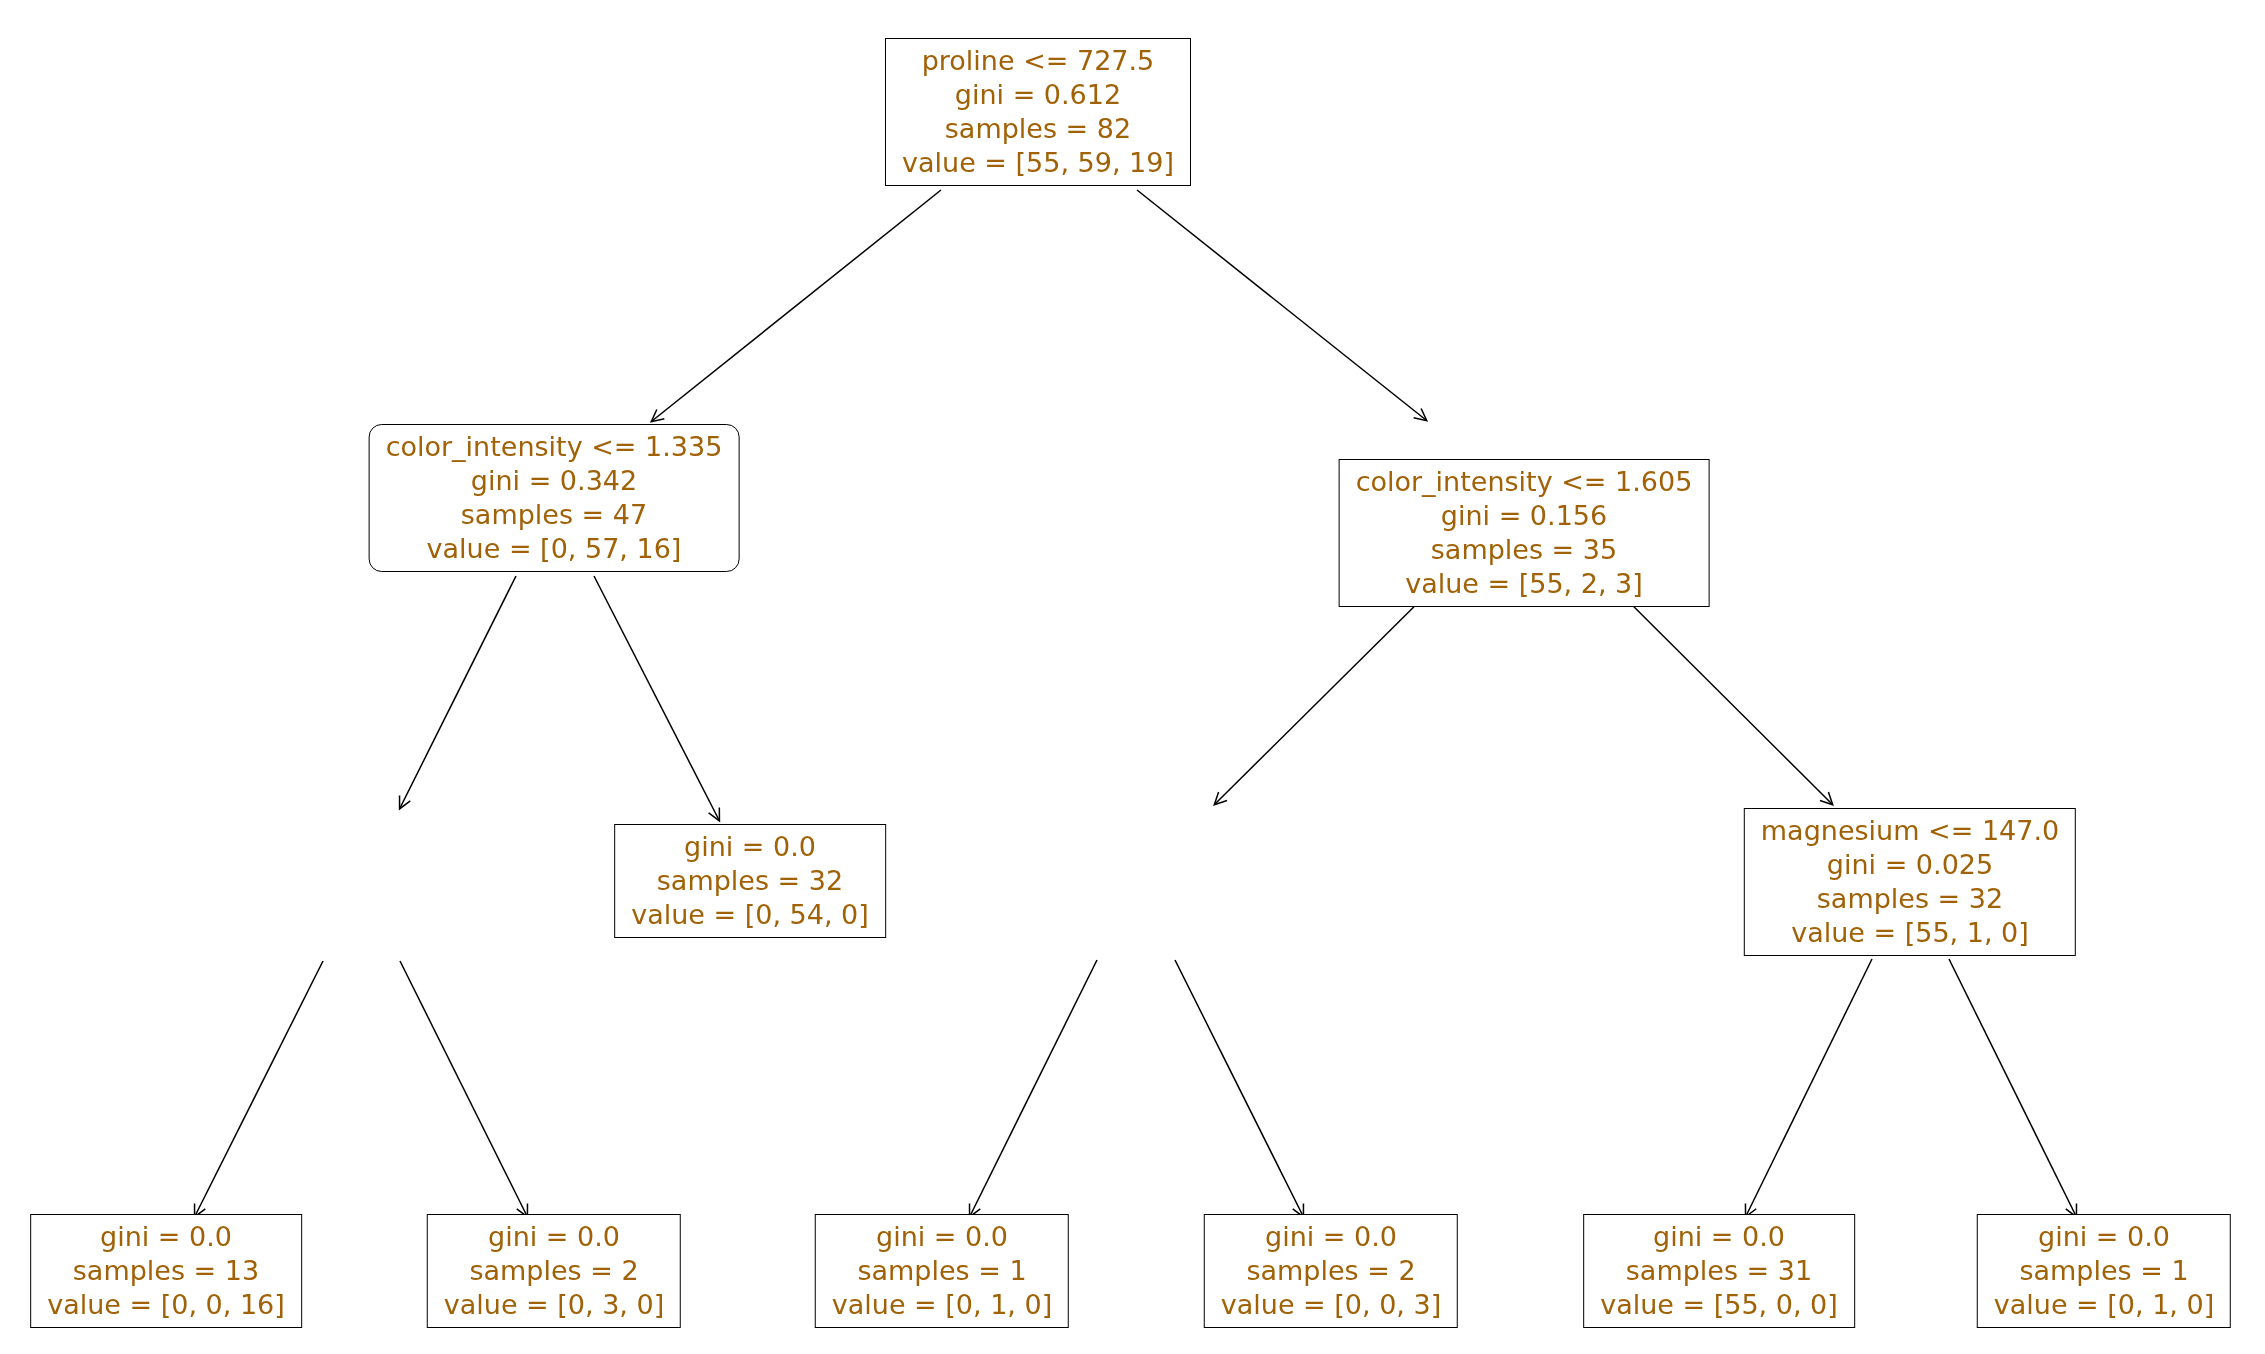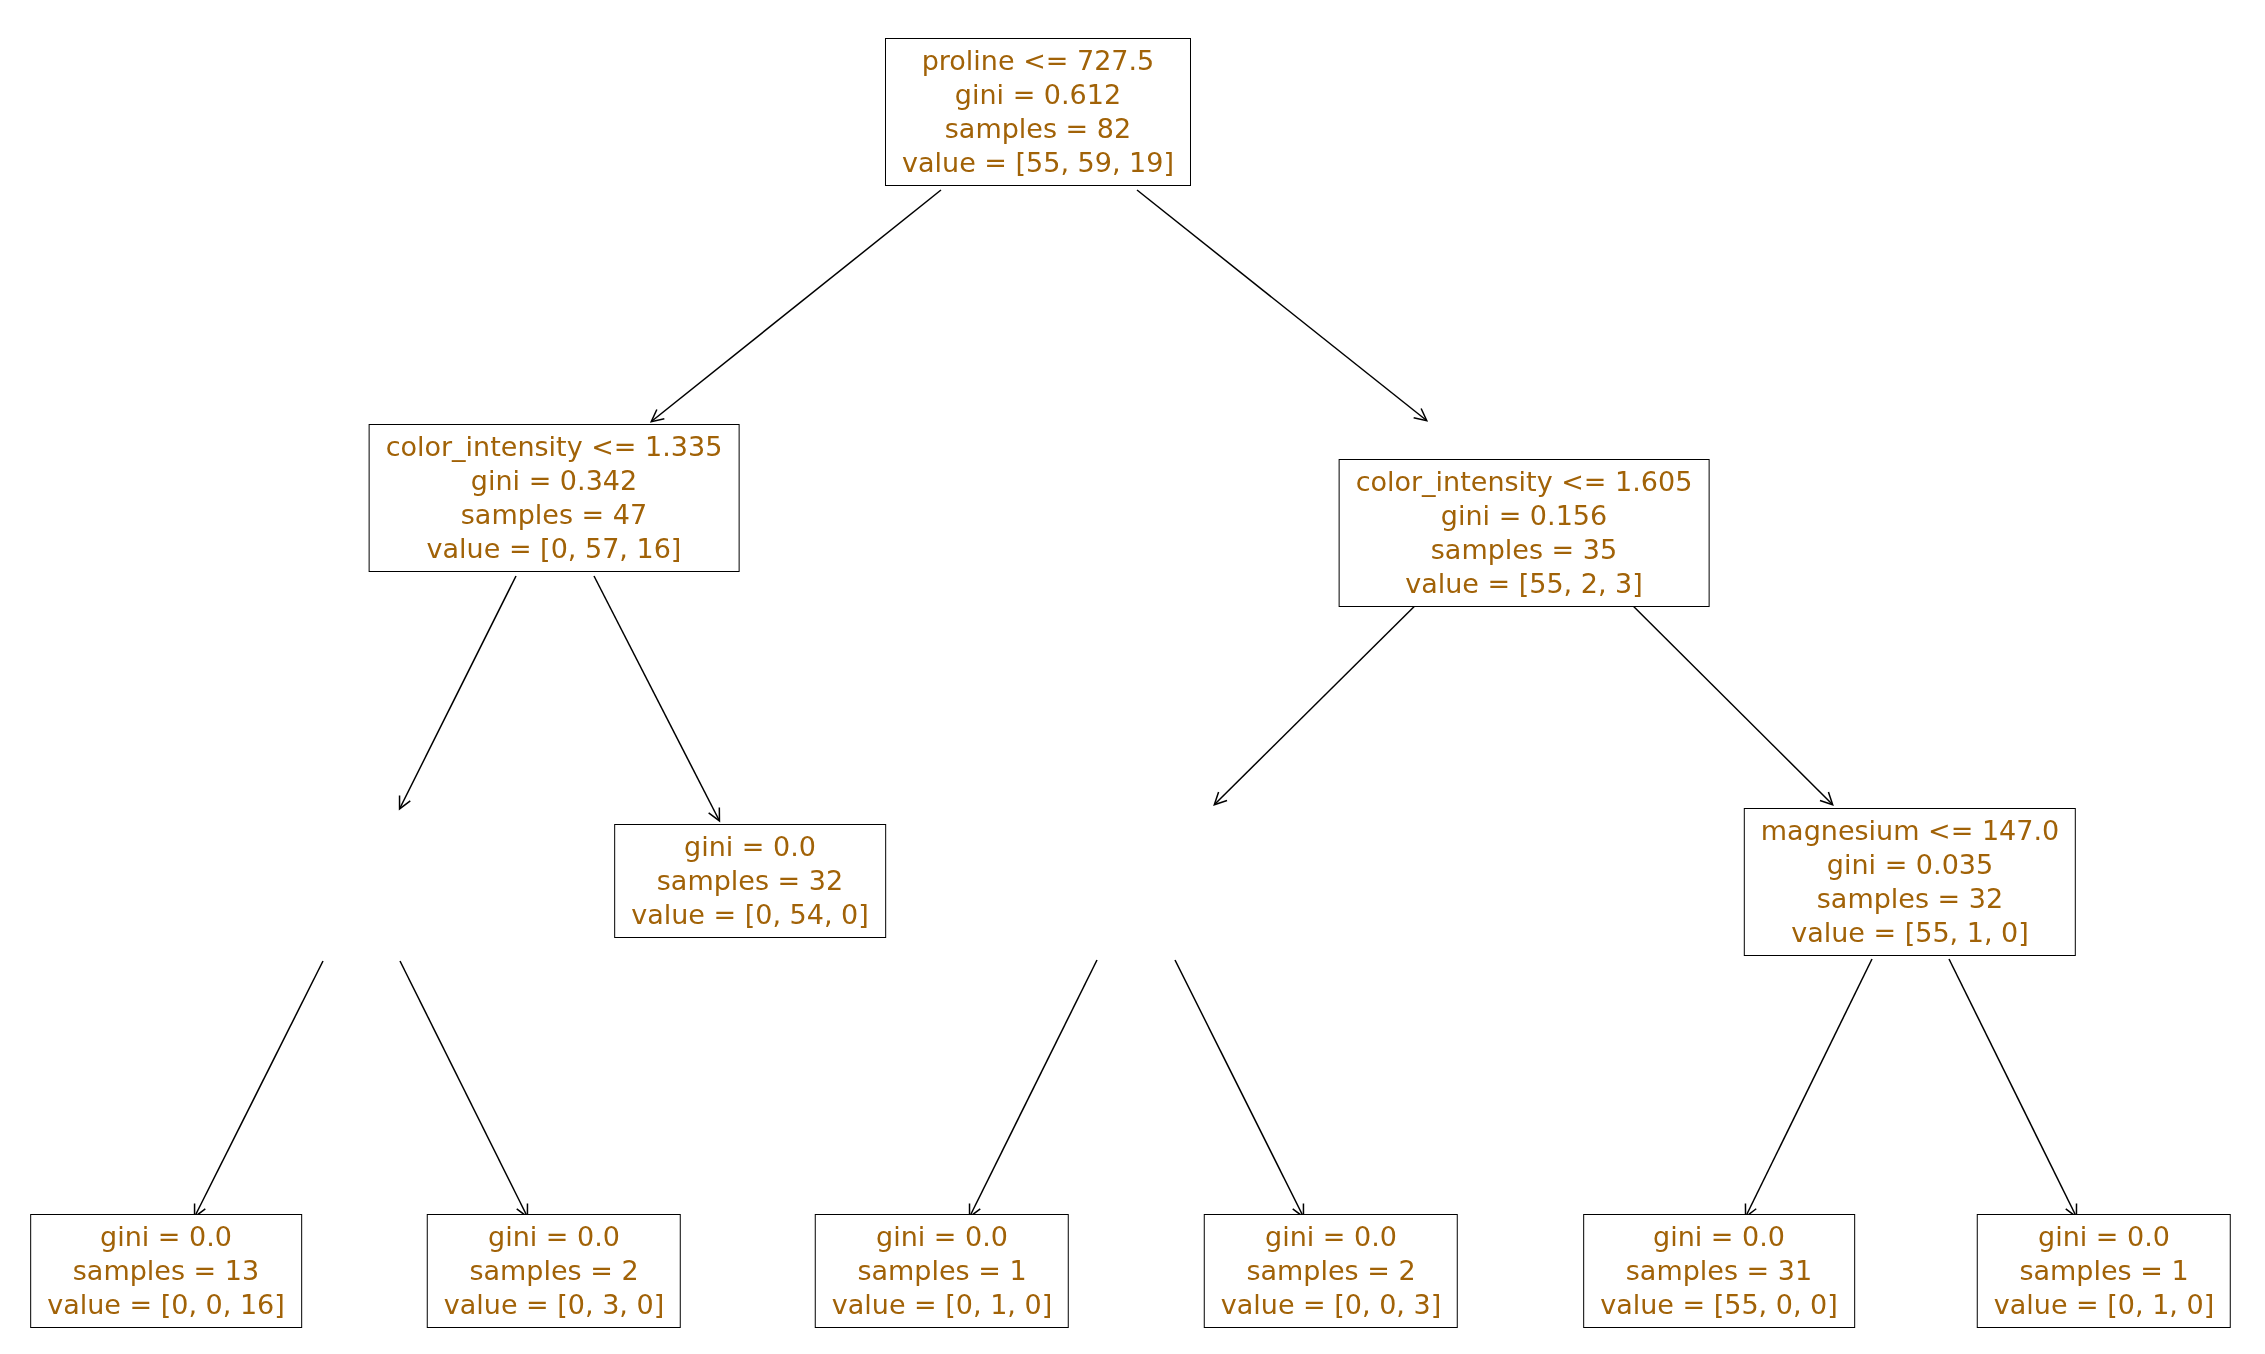--- a/index.html
+++ b/index.html
@@ -67,21 +67,21 @@
     <line class="edge-line" x1="1949" y1="959" x2="2076" y2="1216" marker-end="url(#arrowhead)"></line>
   </svg>
 
   <div class="node" style="left:1038px; top:112px;">
     <div class="nline">proline &lt;= 727.5</div>
     <div class="nline">gini = 0.612</div>
     <div class="nline">samples = 82</div>
     <div class="nline">value = [55, 59, 19]</div>
   </div>
 
-  <div class="node" style="left:554px; top:498px;">
+  <div class="node" style="left:554px; top:498px;border-radius:13px;">
     <div class="nline">color_intensity &lt;= 1.335</div>
     <div class="nline">gini = 0.342</div>
     <div class="nline">samples = 47</div>
     <div class="nline">value = [0, 57, 16]</div>
   </div>
 
   <div class="node" style="left:1524px; top:497px;margin-top:36px;">
     <div class="nline">color_intensity &lt;= 1.605</div>
     <div class="nline">gini = 0.156</div>
     <div class="nline">samples = 35</div>
@@ -91,21 +91,21 @@
 
   <div class="node" style="left:750px; top:881px;">
     <div class="nline">gini = 0.0</div>
     <div class="nline">samples = 32</div>
     <div class="nline">value = [0, 54, 0]</div>
   </div>
 
 
   <div class="node" style="left:1910px; top:882px;">
     <div class="nline">magnesium &lt;= 147.0</div>
-    <div class="nline">gini = 0.035</div>
+    <div class="nline">gini = 0.025</div>
     <div class="nline">samples = 32</div>
     <div class="nline">value = [55, 1, 0]</div>
   </div>
 
   <div class="node" style="left:166px; top:1271px;">
     <div class="nline">gini = 0.0</div>
     <div class="nline">samples = 13</div>
     <div class="nline">value = [0, 0, 16]</div>
   </div>
 

